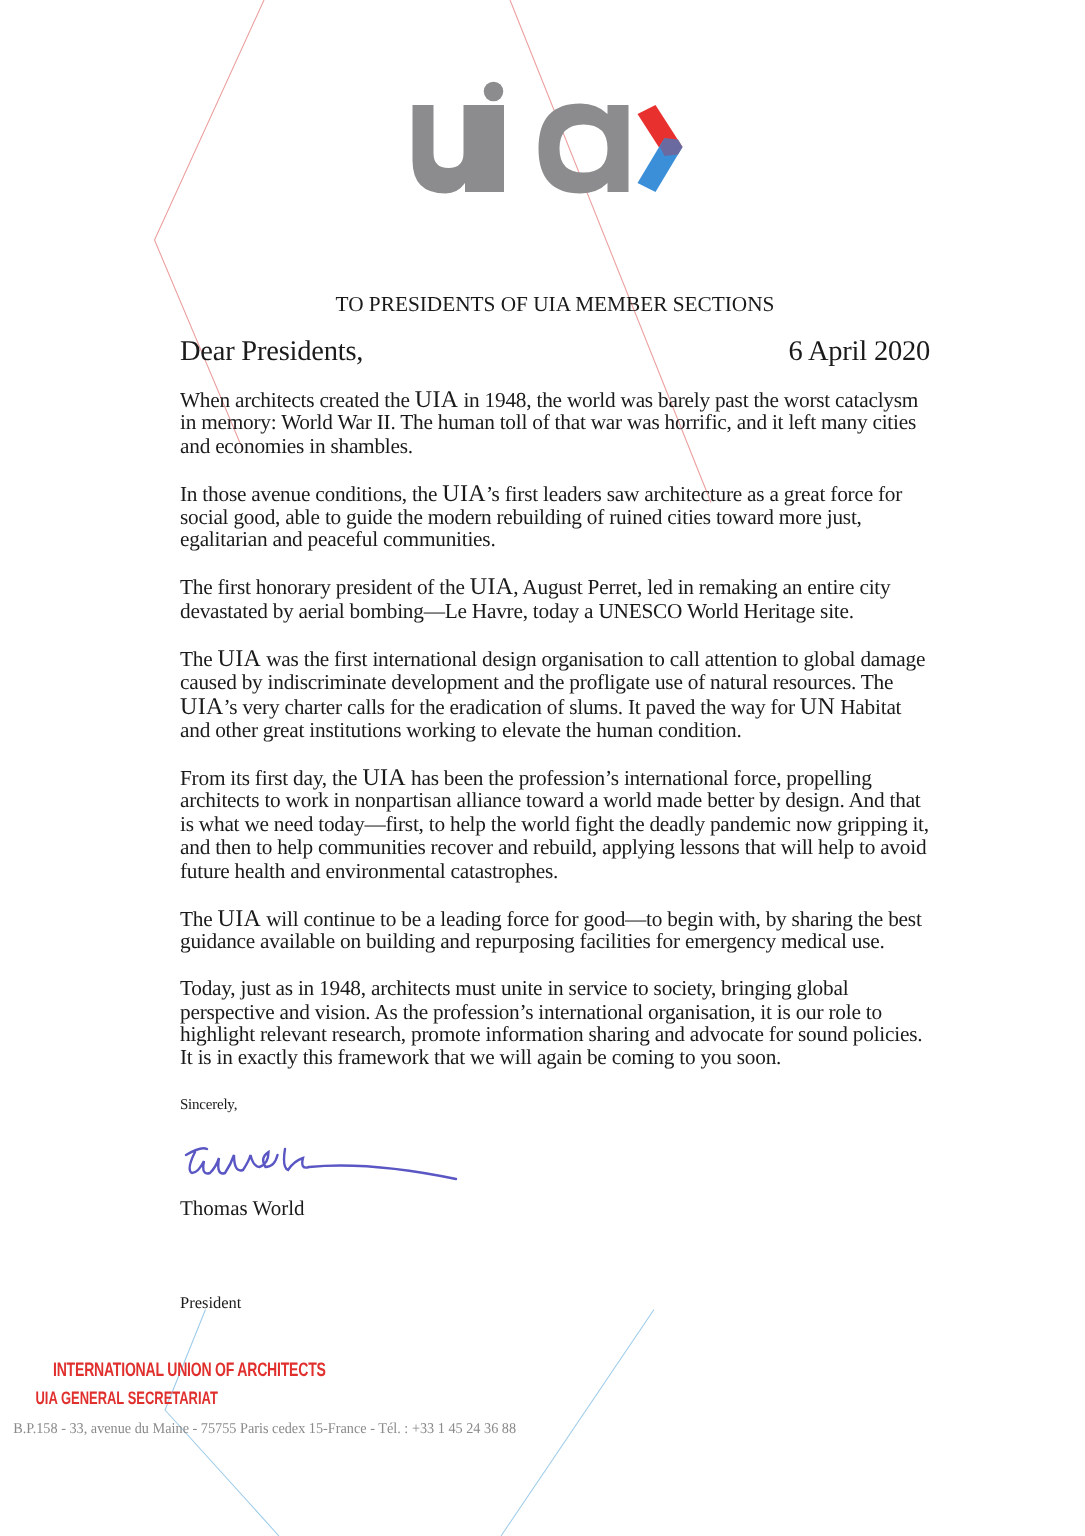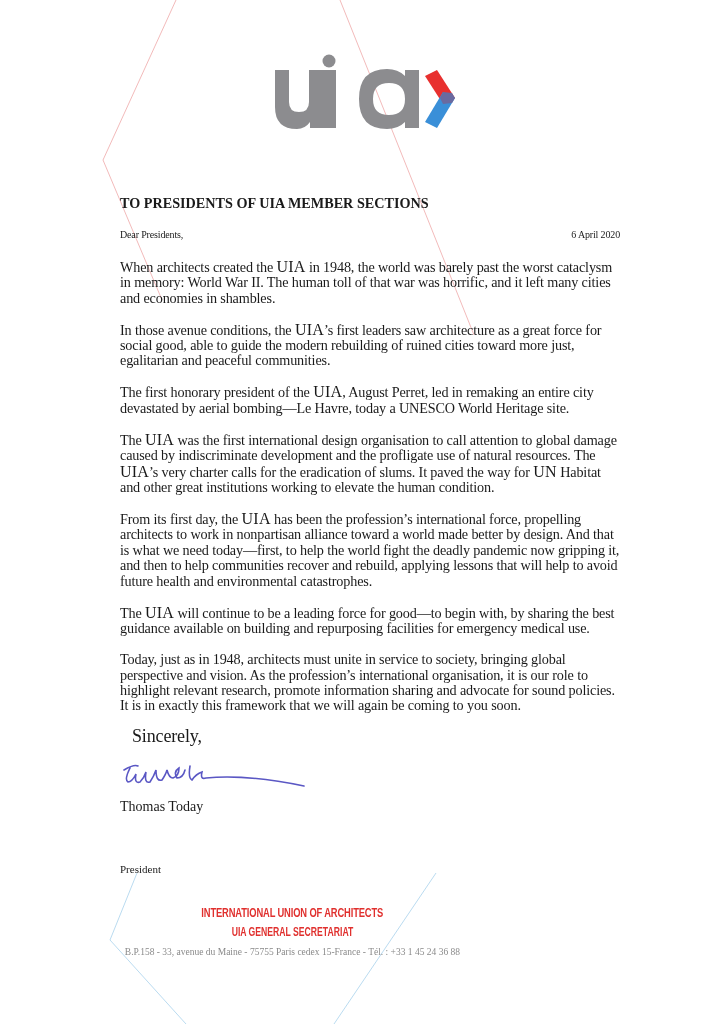--- a/index.html
+++ b/index.html
@@ -1,29 +1,29 @@
 <!DOCTYPE html>
 <html><head>
 <meta charset="utf-8">
 <style>
   html, body { margin: 0; padding: 0; background: #ffffff; }
   body { width: 723px; height: 1024px; position: relative; overflow: hidden; font-family: "DejaVu Serif", "Liberation Serif", serif; color: #1a1a1a; }
   .deco { position: absolute; left: 0; top: 0; width: 723px; height: 1024px; pointer-events: none; }
   .logo { position: absolute; left: 272px; top: 52px; width: 190px; height: 80px; }
   .letter { position: absolute; left: 120px; top: 196px; width: 500px; font-size: 13px; line-height: 15.4px; letter-spacing: -0.15px; }
-  .heading { font-family: "Liberation Serif", serif; font-weight: bold; font-size: 14.2px; margin: 0 0 16px 0; letter-spacing: 0; }
-  .salute-row { display: flex; justify-content: space-between; margin-bottom: 16px; font-family: "Liberation Serif", serif; font-size: 10px; }
+  .heading { font-family: "Liberation Serif", serif; font-weight: normal; font-size: 14.2px; margin: 0 0 16px 0; letter-spacing: 0; text-align: center; }
+  .salute-row { display: flex; justify-content: space-between; margin-bottom: 16px; font-family: "Liberation Serif", serif; font-size: 19px; }
   .para { margin: 0 0 15.6px 0; font-family: "Liberation Serif", serif; font-size: 14.2px; line-height: 15.4px; text-align: left; }
   .sc { font-size: 16px; letter-spacing: 0.2px; }
-  .closing { margin: 12px; font-family: "Liberation Serif", serif; font-size: 18px; }
+  .closing { margin: 0; font-family: "Liberation Serif", serif; font-size: 10px; }
   .signature { position: absolute; left: 120px; top: 760px; width: 190px; height: 30px; }
   .signer { position: absolute; left: 120px; top: 799px; font-family: "Liberation Serif", serif; }
   .signer-name { font-size: 14px; line-height: 16px; display: block; }
   .signer-title { font-size: 11px; line-height: 13px; font-weight: normal; display: block; margin-top: 48px; }
-  .footer { position: absolute; left: 0; width: 584px; top: 902px; text-align: center; }
+  .footer { position: absolute; left: 0; width: 584px; top: 902px; }
   .f-org { font-family: "Liberation Sans", sans-serif; color: #e0302e; font-size: 13px; font-weight: bold; letter-spacing: -0.2px; transform: scaleX(0.72); display: inline-block; line-height: 15px; }
   .f-sec { font-family: "Liberation Sans", sans-serif; color: #e0302e; font-size: 12px; font-weight: bold; transform: scaleX(0.72); display: inline-block; line-height: 14px; margin-top: 3px; }
   .f-line { font-family: "Liberation Serif", serif; color: #8a8a8a; font-size: 10px; line-height: 13px; display: block; }
   .f-line.addr { transform: scaleX(0.95); display: inline-block; }
   .f-web { font-family: "Liberation Serif", serif; color: #d8282a; font-size: 10.5px; line-height: 14px; display: block; margin-top: 2px; }
   .row { display: block; }
 </style>
 </head>
 <body>
 
@@ -67,21 +67,21 @@
       <p class="para"><span>Today, just as in 1948, architects must unite in service to society, bringing global perspective and vision. As the profession’s international organisation, it is our role to highlight relevant research, promote information sharing and advocate for sound policies.  It is in exactly this framework that we will again be coming to you soon.</span></p>
     </div>
   <p class="closing">Sincerely,</p>
 </div>
 
 <svg class="signature" viewBox="0 0 190 30">
   <path d="M4,10 q10,-6 14,-4 M10,8 q-6,12 -2,14 q4,0 8,-8 q-2,10 4,8 q4,-4 6,-10 q-2,12 4,10 q4,-6 6,-12 q0,12 6,10 q4,-6 5,-10 q2,8 6,8 q6,-2 6,-10 q-6,4 -2,10 q6,0 8,-8 M70,6 q-2,12 2,14 q4,-6 10,-8 q-2,8 4,6 q40,-4 98,8" fill="none" stroke="#5a57c4" stroke-width="1.6" stroke-linecap="round"></path>
 </svg>
 
 <div class="signer">
-  <span class="signer-name">Thomas Today</span>
+  <span class="signer-name">Thomas World</span>
   <span class="signer-title">President</span>
 </div>
 
 <div class="footer">
   <div class="row"><span class="f-org">INTERNATIONAL UNION OF ARCHITECTS</span></div>
   <div class="row"><span class="f-sec">UIA GENERAL SECRETARIAT</span></div>
   <div class="row"><span class="f-line addr">B.P.158 - 33, avenue du Maine - 75755 Paris cedex 15-France - Tél. : +33 1 45 24 36 88</span></div>
 </div>
 
 </body></html>

